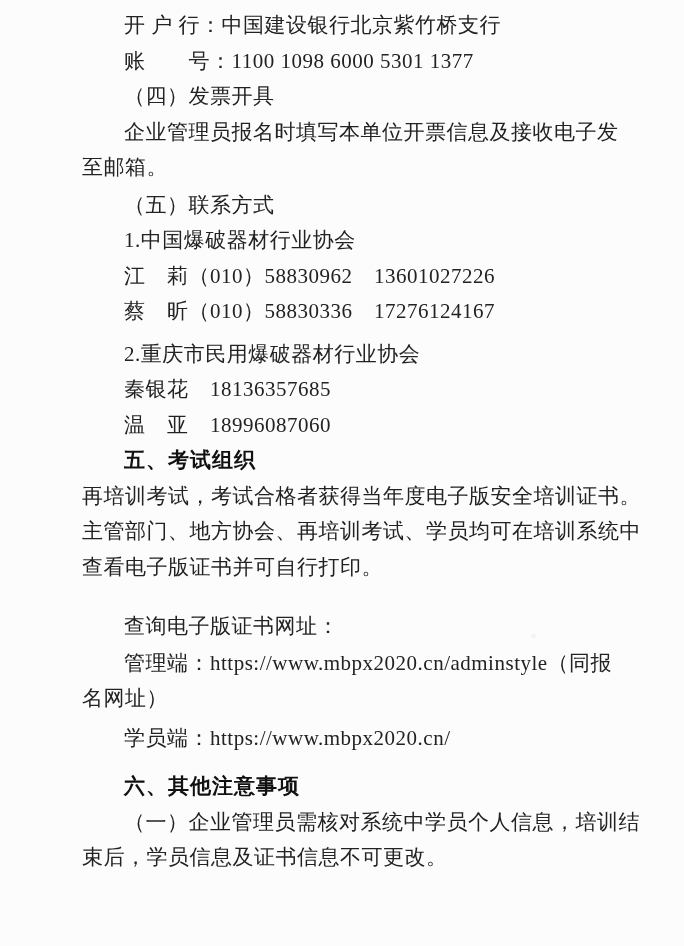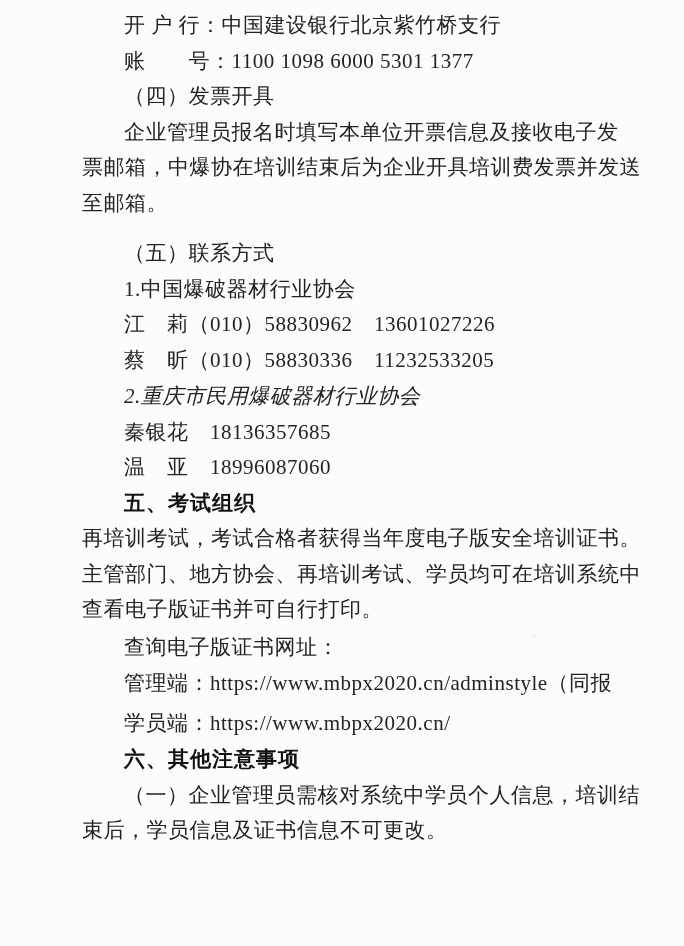--- a/index.html
+++ b/index.html
@@ -42,32 +42,32 @@
   }
 </style>
 </head>
 <body>
 
 <div class="page">
     <div class="line indent">开 户 行：中国建设银行北京紫竹桥支行</div>
     <div class="line indent">账　　号：1100 1098 6000 5301 1377</div>
     <div class="line indent">（四）发票开具</div>
     <div class="line indent">企业管理员报名时填写本单位开票信息及接收电子发</div>
-    <div class="line">票邮箱，中爆协在培训结束后为企业开具培训费发票并发送</div>
     <div class="line">至邮箱。</div>
-    <div class="line indent" style="margin-top: 15px;">（五）联系方式</div>
+    <div class="line indent" style="margin-top: 2px;">（五）联系方式</div>
     <div class="line indent">1.中国爆破器材行业协会</div>
     <div class="line indent">江　莉（010）58830962　13601027226</div>
-    <div class="line indent">蔡　昕（010）58830336　11232533205</div>
-    <div class="line indent" style="margin-top: 1px; font-style: italic;">2.重庆市民用爆破器材行业协会</div>
+    <div class="line indent">蔡　昕（010）58830336　17276124167</div>
+    <div class="line indent" style="margin-top: 7px;">2.重庆市民用爆破器材行业协会</div>
     <div class="line indent">秦银花　18136357685</div>
     <div class="line indent">温　亚　18996087060</div>
     <div class="line indent heading">五、考试组织</div>
     <div class="line">再培训考试，考试合格者获得当年度电子版安全培训证书。</div>
     <div class="line">主管部门、地方协会、再培训考试、学员均可在培训系统中</div>
     <div class="line">查看电子版证书并可自行打印。</div>
-    <div class="line indent" style="margin-top: 2px;">查询电子版证书网址：</div>
+    <div class="line indent" style="margin-top: 24px;">查询电子版证书网址：</div>
     <div class="line indent" style="margin-top: 1px;">管理端：https://www.mbpx2020.cn/adminstyle（同报</div>
+    <div class="line">名网址）</div>
     <div class="line indent" style="margin-top: 4px;">学员端：https://www.mbpx2020.cn/</div>
-    <div class="line indent heading" style="margin-top: 1px;">六、其他注意事项</div>
+    <div class="line indent heading" style="margin-top: 13px;">六、其他注意事项</div>
     <div class="line indent">（一）企业管理员需核对系统中学员个人信息，培训结</div>
     <div class="line">束后，学员信息及证书信息不可更改。</div>
   </div>
 
 </body></html>

